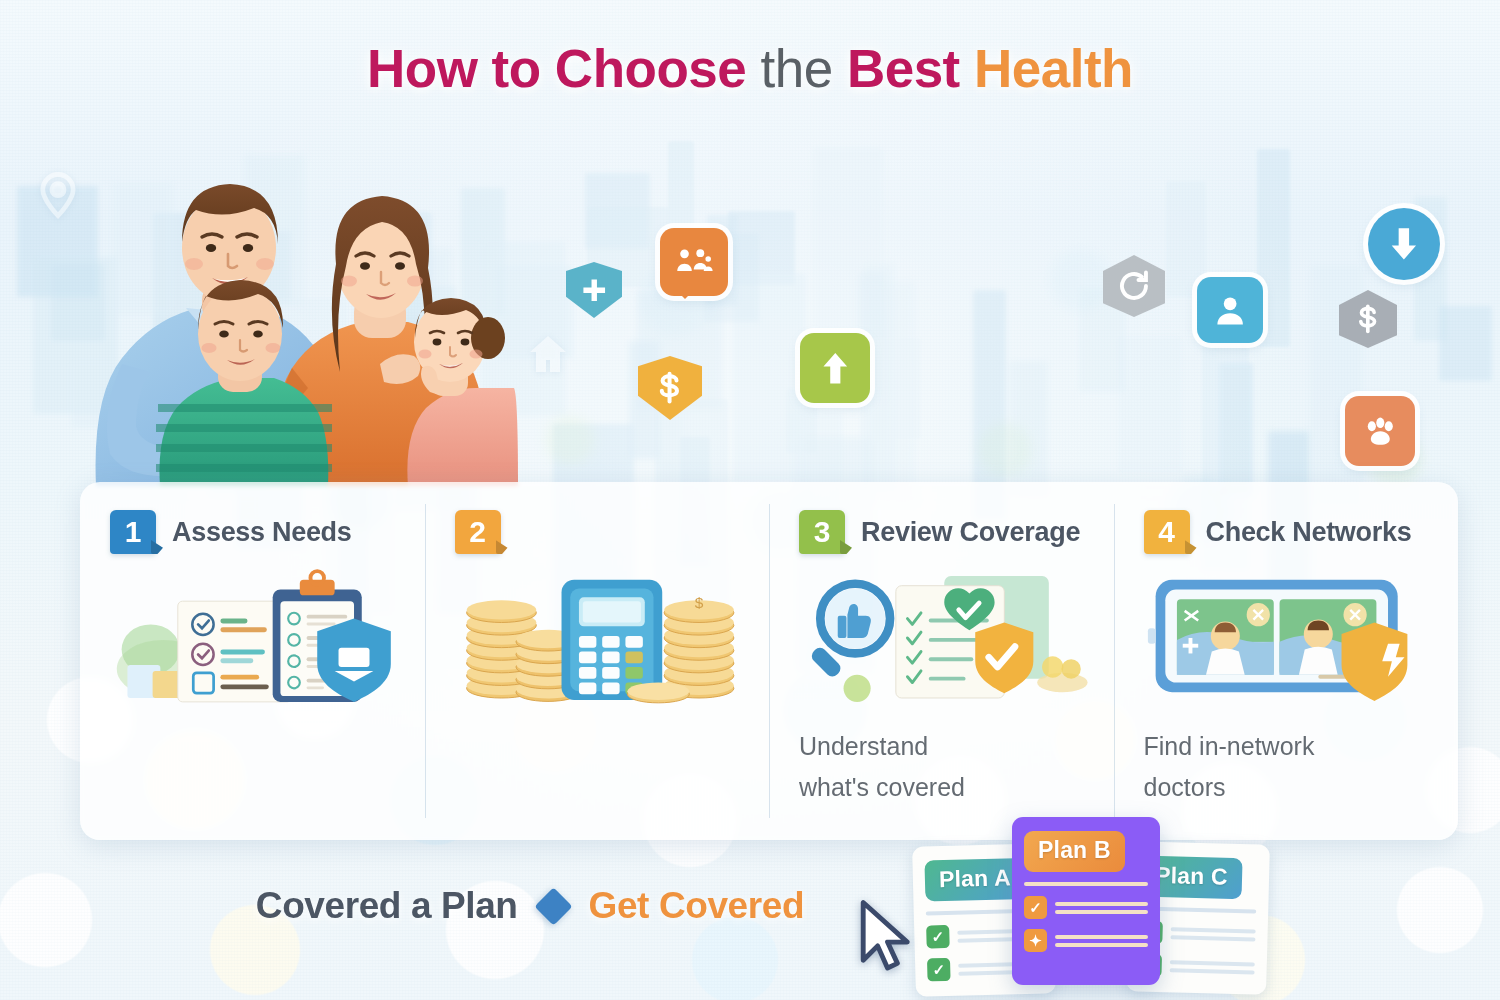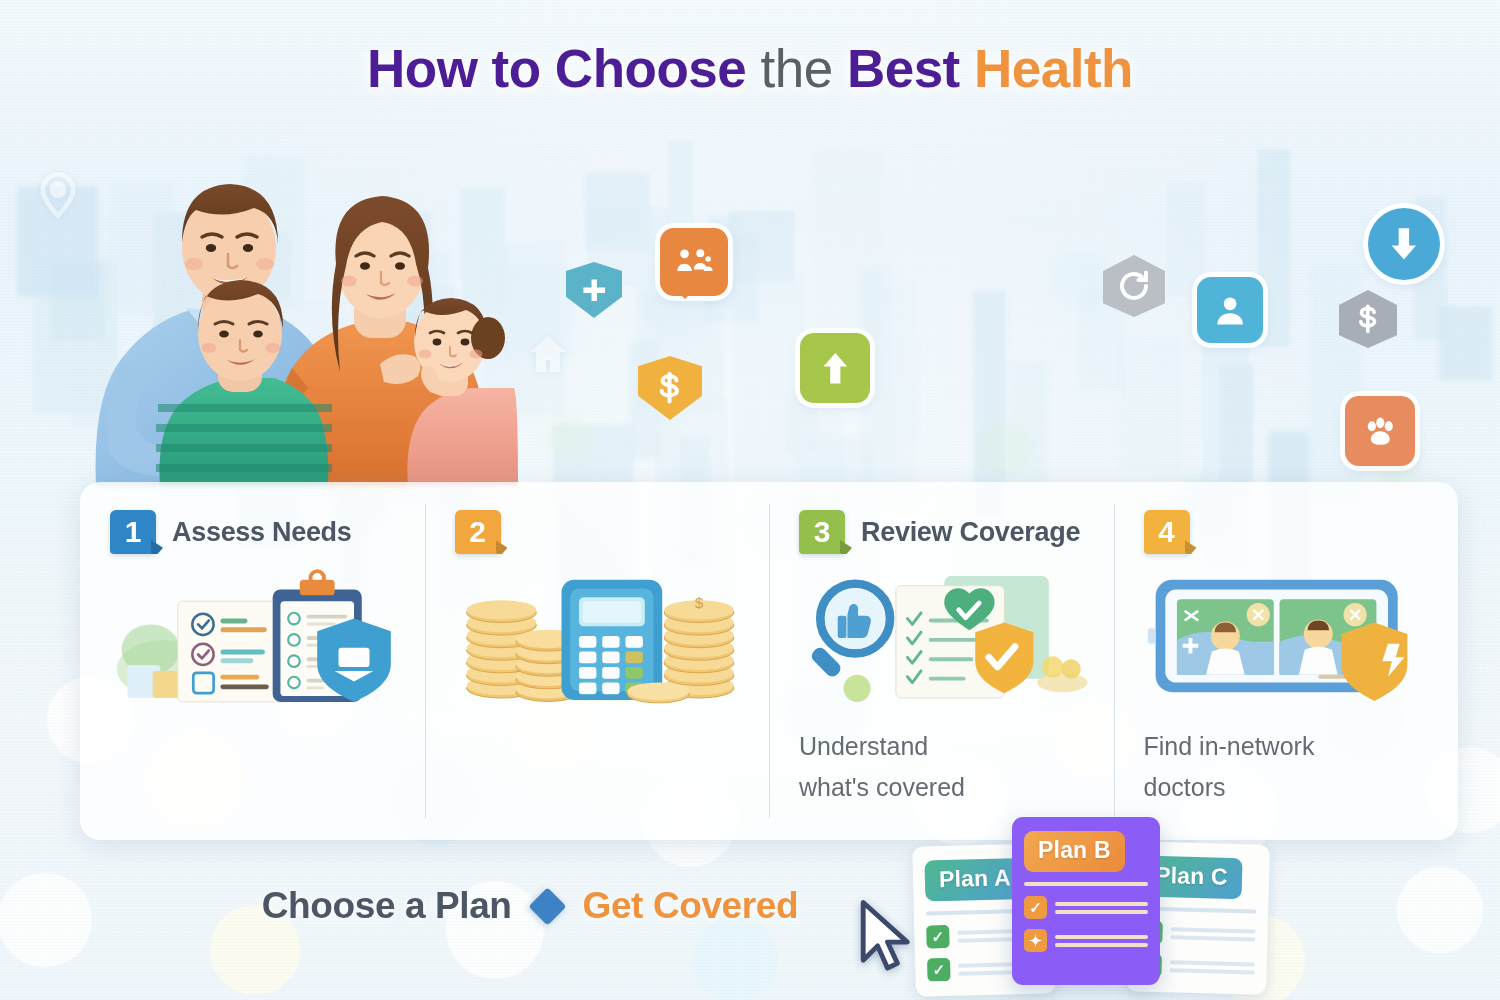--- a/index.html
+++ b/index.html
@@ -96,21 +96,21 @@
     position:absolute; left:0; right:0; top:26px;
     text-align:center;
     font-weight:700;
     font-size:53px;
     line-height:86px;
     letter-spacing:-.5px;
     text-shadow:0 2px 10px rgba(255,255,255,.95), 0 0 22px rgba(255,255,255,.85);
     z-index:6;
   }
   #title .ln { display:block; white-space:nowrap; }
-  .t-blue   { color:#4c1d95; }
+  .t-blue   { color:#be185d; }
   .t-orange { color:#ef933f; }
   .t-gray   { color:#5a6066; font-weight:400; }
 
   
   #panel {
     position:absolute; left:80px; top:482px; width:1378px; height:358px;
     background:rgba(255,255,255,.80);
     border-radius:20px;
     box-shadow:0 6px 26px rgba(120,155,185,.22);
     display:flex;
@@ -595,20 +595,21 @@
   <circle cx="262" cy="106" r="11" fill="#f3d86e" opacity=".85"></circle>
   <circle cx="281" cy="108" r="10" fill="#f0d267" opacity=".85"></circle>
   <circle cx="60" cy="128" r="14" fill="#b7d978" opacity=".75"></circle>
 </svg>
       </div>
        <div class="step-cap">Understand<br>what's covered</div>
     </div>
     <div class="step">
       <div class="step-head">
          <div class="badge" style="background:#f1b23e">4</div>
+         <div class="step-title">Check Networks</div>
        </div>
        <div class="step-art">
         <svg viewBox="0 0 300 150" xmlns="http://www.w3.org/2000/svg">
   <rect x="12" y="16" width="250" height="116" rx="17" fill="#5b9fd8"></rect>
   <rect x="22" y="26" width="230" height="96" rx="11" fill="#f4fafd"></rect>
   <rect x="34" y="36" width="100" height="78" rx="4" fill="#7dc48c"></rect>
   <rect x="34" y="80" width="100" height="34" fill="#a9cfe8"></rect>
   <path d="M34 78q26-14 54-4t46 6v34H34z" fill="#9dc9e6"></path>
   <circle cx="84" cy="74" r="15" fill="#f6d79c"></circle>
   <path d="M84 60c8 0 11 5 11 10H73c0-5 3-10 11-10z" fill="#8e5e35"></path>
@@ -630,21 +631,21 @@
   <path d="M238 60l34 12v32c0 20-22 31-34 37-12-6-34-17-34-37V72z" fill="#f0b23f"></path>
   <path d="M252 82h12l-4 14h9l-17 20 4-16h-10z" fill="#fff"></path>
   <rect x="4" y="66" width="8" height="16" rx="3" fill="#cfe3f2"></rect>
 </svg>
       </div>
        <div class="step-cap">Find in-network<br>doctors</div>
     </div>
   </div>
 
 <div id="cta">
-  <span class="cta-a">Choose a Plan</span>
+  <span class="cta-a">Covered a Plan</span>
   <span class="diamond"></span>
   <span class="cta-b">Get Covered</span>
 </div>
 
 <div id="plans">
     <div class="plan" id="planA"><span class="plan-tag" style="background:linear-gradient(135deg, #4fb890, #4f9fd0)">Plan A</span>
        <div class="plan-line"></div>
        <div class="plan-row">
                 <span class="chk chk-g">✓</span>
                 <span class="plan-bars">

